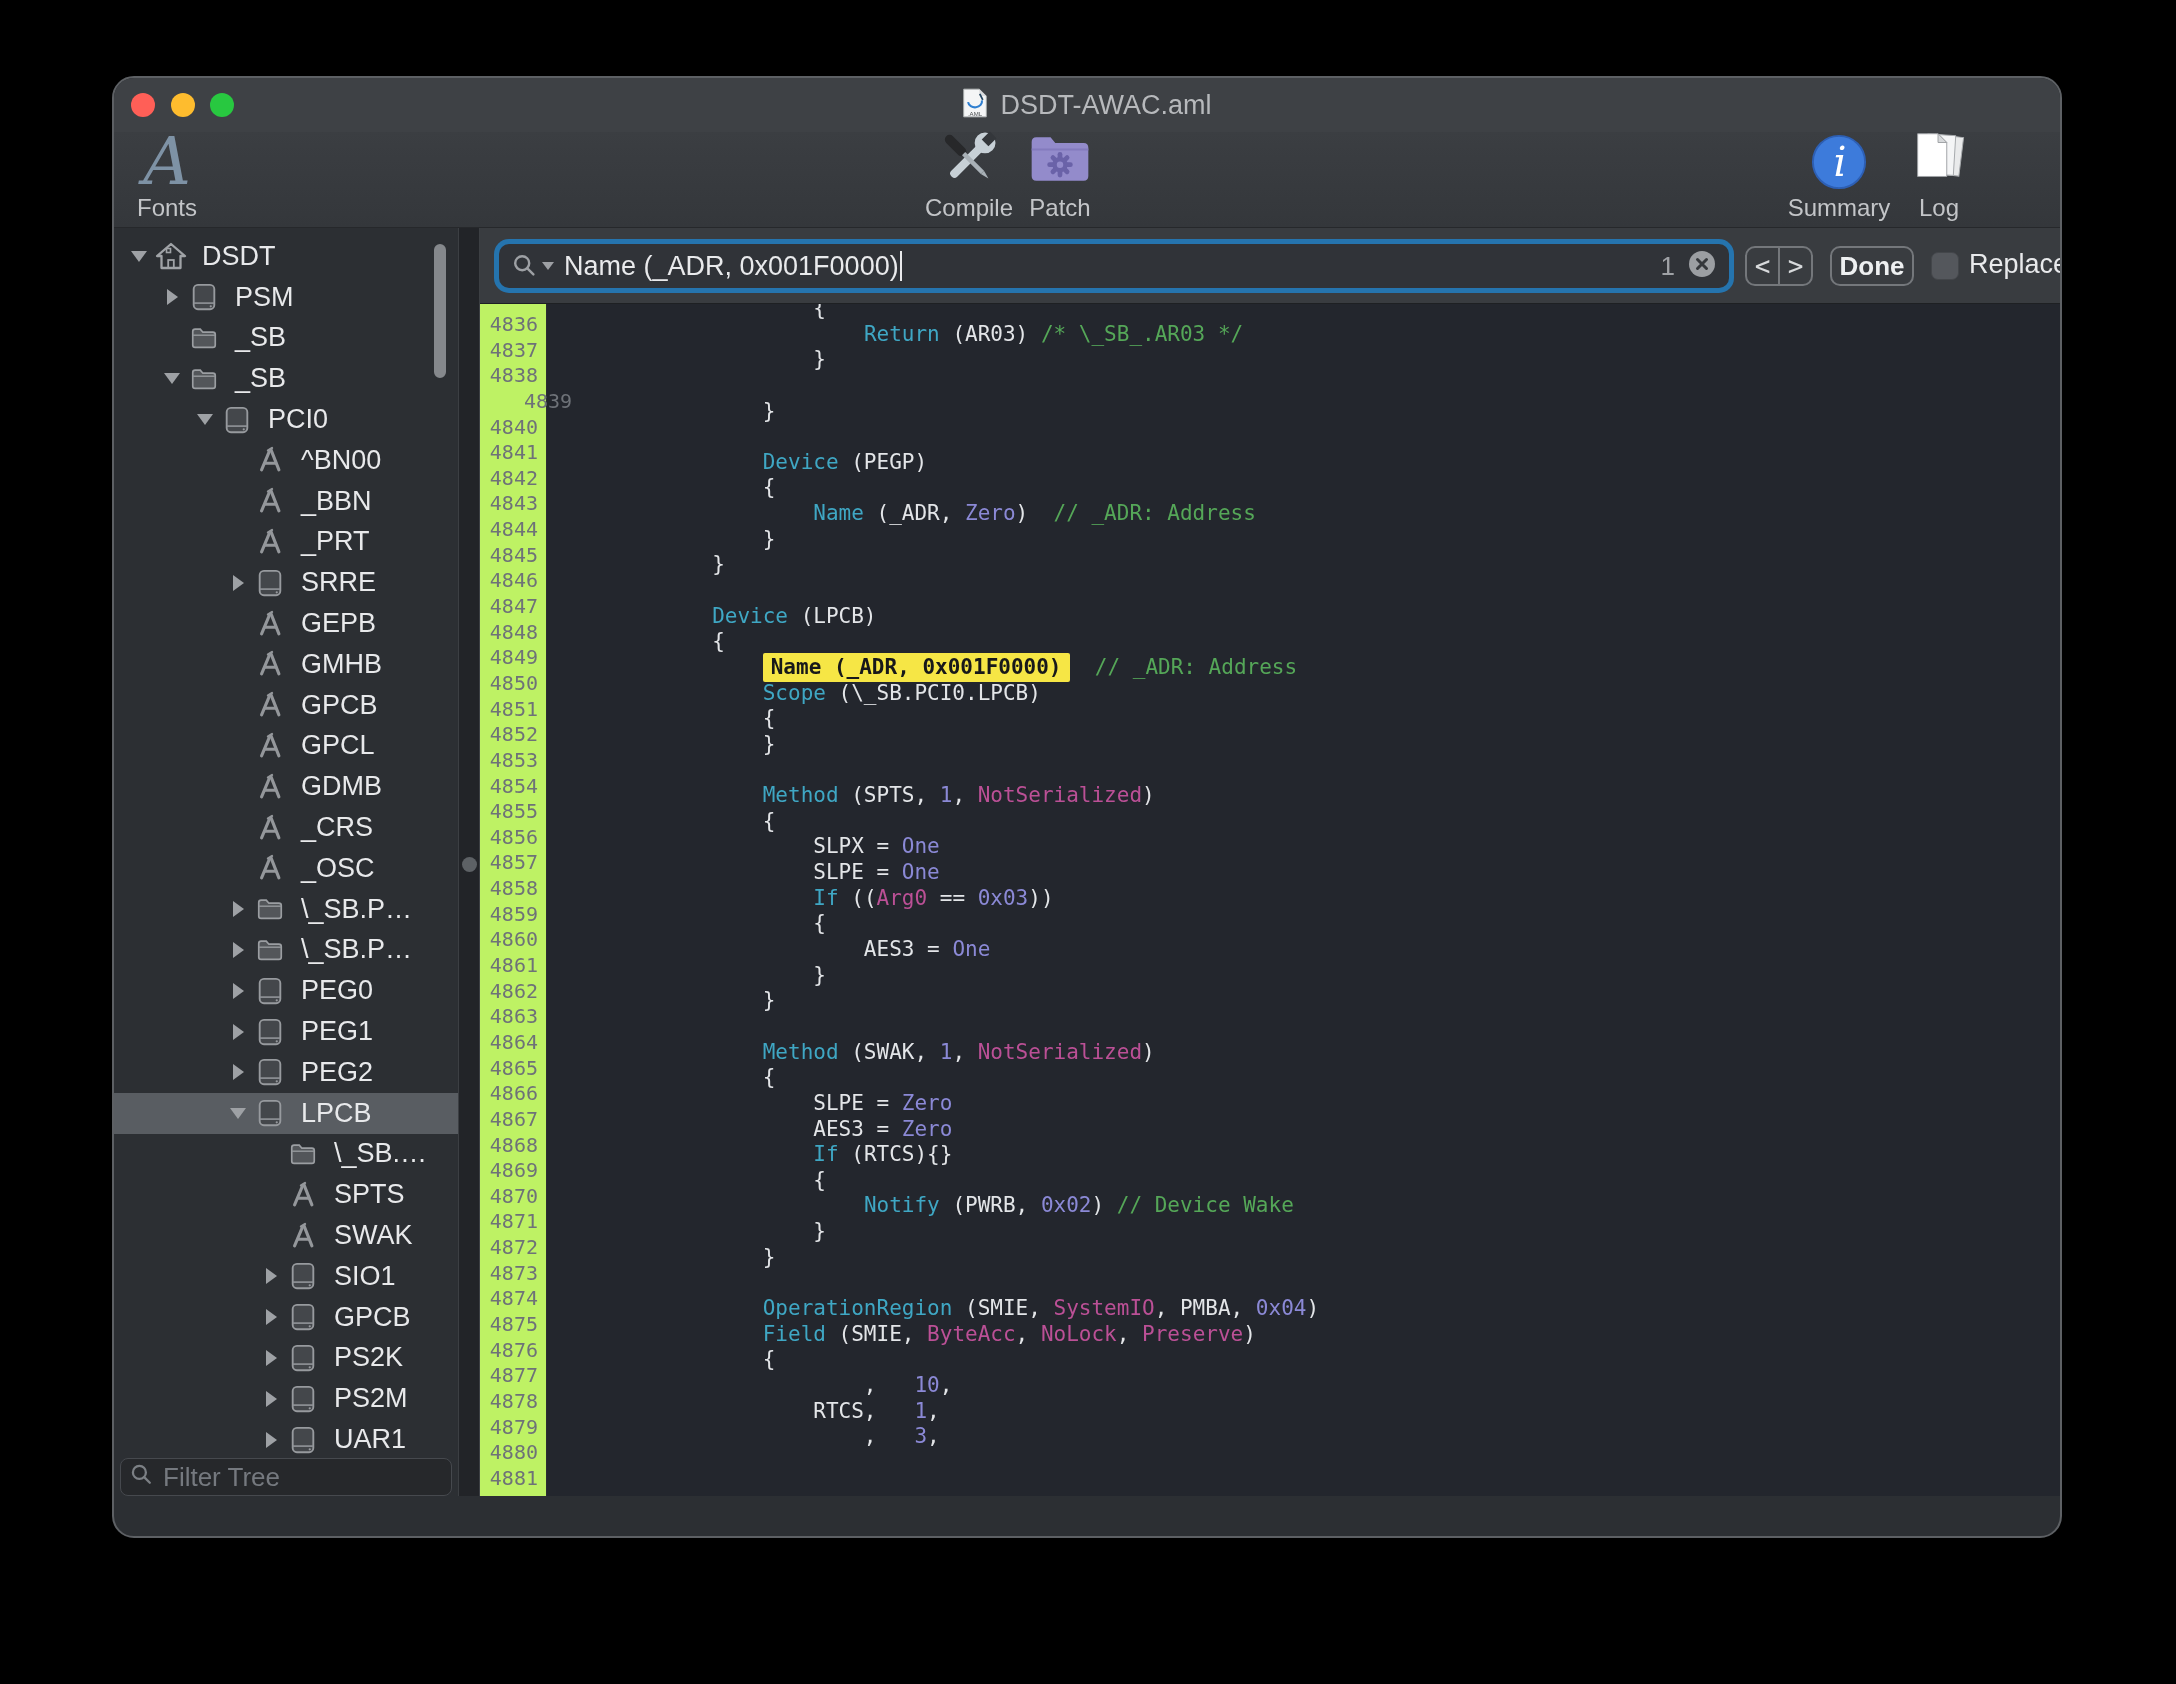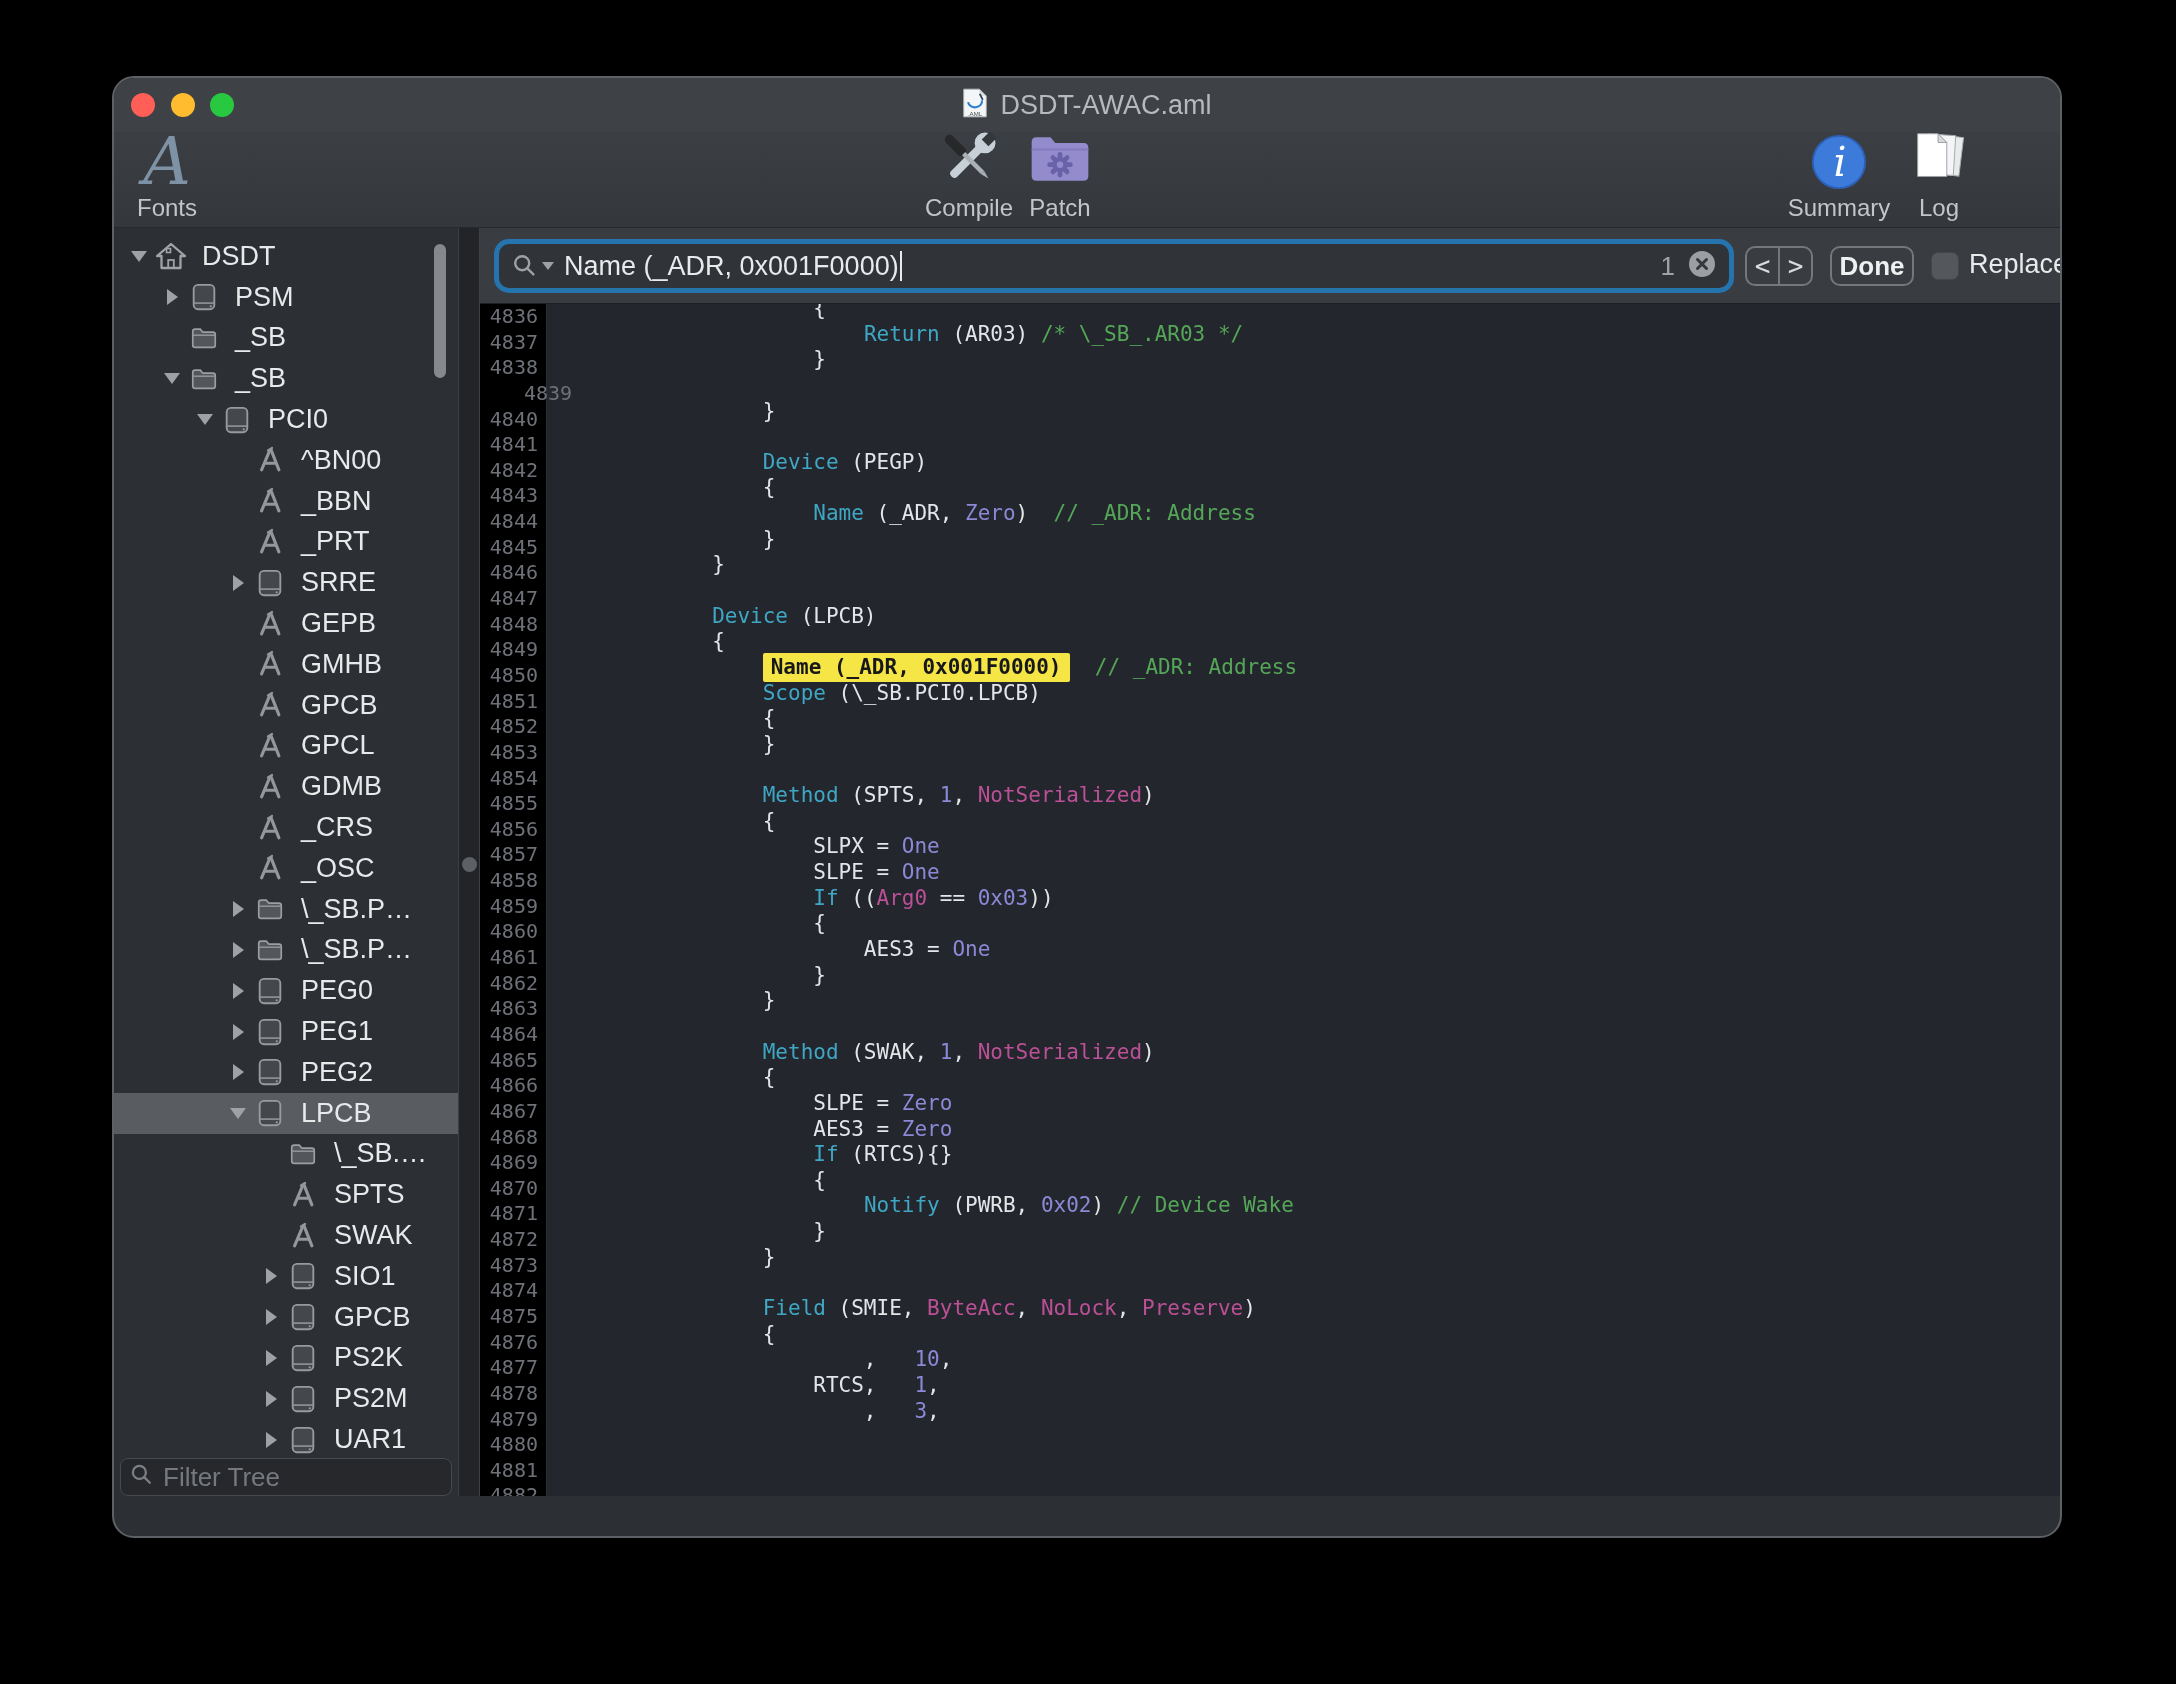--- a/index.html
+++ b/index.html
@@ -60,21 +60,21 @@
   .filterbox{position:absolute;left:6px;top:1230px;width:332px;height:38px;background:#26282b;border:1px solid #46494e;border-radius:8px;
     display:flex;align-items:center;padding:0 8px;}
   .filter-ph{color:#75797f;font-size:26px;margin-left:8px;}
 
   
   .divider{position:absolute;left:344px;top:0;width:22px;height:1268px;background:#222428;border-left:1px solid #3c3f43;border-right:1px solid #3c3f43;}
   .div-dot{position:absolute;left:3px;top:629px;width:15px;height:15px;border-radius:50%;background:#5d6165;}
 
   
   .editor{position:absolute;left:366px;top:0;width:1584px;height:1268px;background:#23262d;overflow:hidden;}
-  .gutter{position:absolute;left:0;top:8px;width:67px;height:1268px;background:#000000;border-right:1px solid #2a2d31;}
+  .gutter{position:absolute;left:0;top:16px;width:67px;height:1268px;background:#bef264;border-right:1px solid #2a2d31;}
   .gutternums{position:absolute;left:0;top:68px;width:58px;text-align:right;
     font-family:"DejaVu Sans Mono",monospace;font-size:20px;line-height:25.65px;color:#6e7278;}
   .codearea{position:absolute;left:67px;top:68px;right:0;}
   .cl{height:25.65px;white-space:pre;font-family:"DejaVu Sans Mono",monospace;font-size:21px;line-height:25.65px;padding-left:64px;}
   .tk-k{color:var(--c-keyword);}
   .tk-w{color:var(--c-plain);}
   .tk-n{color:var(--c-number);}
   .tk-m{color:var(--c-symbol);}
   .tk-c{color:var(--c-comment);}
   .tk-h{background:var(--c-highlight_bg);color:var(--c-highlight_fg);font-weight:bold;padding:2px 8px 3px 8px;border-radius:2px;}
@@ -700,20 +700,21 @@
           <div class="cl"><span class="tk-w">            </span><span class="tk-k">Method</span><span class="tk-w"> (SWAK, </span><span class="tk-n">1</span><span class="tk-w">, </span><span class="tk-m">NotSerialized</span><span class="tk-w">)</span></div>
           <div class="cl"><span class="tk-w">            {</span></div>
           <div class="cl"><span class="tk-w">                SLPE = </span><span class="tk-n">Zero</span></div>
           <div class="cl"><span class="tk-w">                AES3 = </span><span class="tk-n">Zero</span></div>
           <div class="cl"><span class="tk-w">                </span><span class="tk-k">If</span><span class="tk-w"> (RTCS){}</span></div>
           <div class="cl"><span class="tk-w">                {</span></div>
           <div class="cl"><span class="tk-w">                    </span><span class="tk-k">Notify</span><span class="tk-w"> (PWRB, </span><span class="tk-n">0x02</span><span class="tk-w">) </span><span class="tk-c">// Device Wake</span></div>
           <div class="cl"><span class="tk-w">                }</span></div>
           <div class="cl"><span class="tk-w">            }</span></div>
           <div class="cl"></div>
+          <div class="cl"><span class="tk-w">            </span><span class="tk-k">OperationRegion</span><span class="tk-w"> (SMIE, </span><span class="tk-m">SystemIO</span><span class="tk-w">, PMBA, </span><span class="tk-n">0x04</span><span class="tk-w">)</span></div>
           <div class="cl"><span class="tk-w">            </span><span class="tk-k">Field</span><span class="tk-w"> (SMIE, </span><span class="tk-m">ByteAcc</span><span class="tk-w">, </span><span class="tk-m">NoLock</span><span class="tk-w">, </span><span class="tk-m">Preserve</span><span class="tk-w">)</span></div>
           <div class="cl"><span class="tk-w">            {</span></div>
           <div class="cl"><span class="tk-w">                    ,   </span><span class="tk-n">10</span><span class="tk-w">,</span></div>
           <div class="cl"><span class="tk-w">                RTCS,   </span><span class="tk-n">1</span><span class="tk-w">,</span></div>
           <div class="cl"><span class="tk-w">                    ,   </span><span class="tk-n">3</span><span class="tk-w">,</span></div>
         </div>
 
       <div class="searchrow" style="left:0;top:0;">
         <div class="searchfield">
           <span style="display:flex;align-items:center;">

